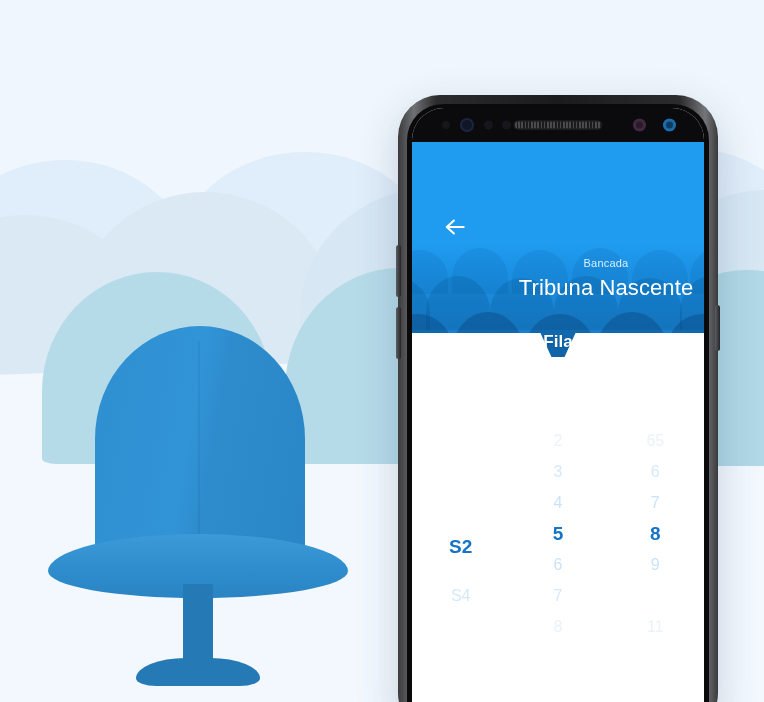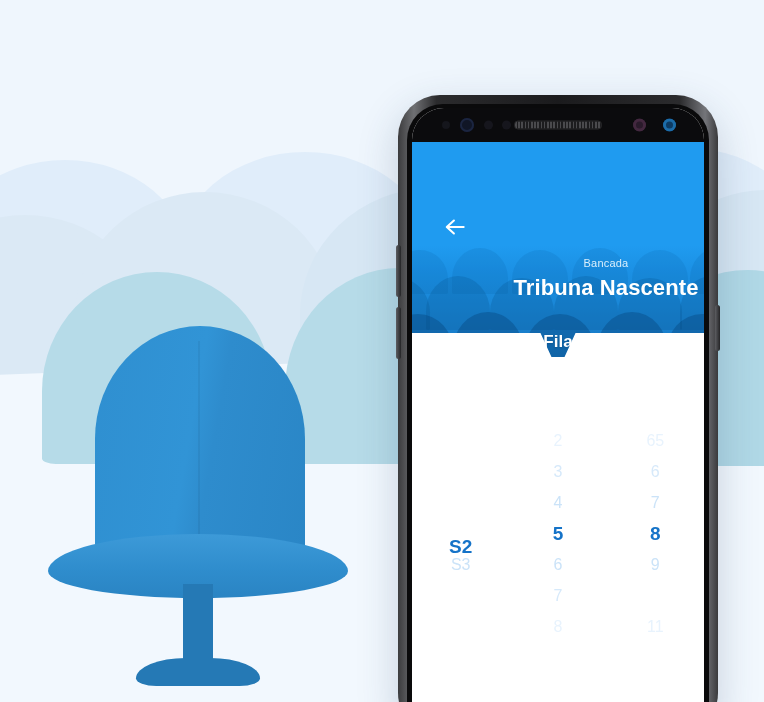--- a/index.html
+++ b/index.html
@@ -94,21 +94,21 @@
   .hdr-seat{position:absolute;border-radius:50% 50% 4% 4% / 66% 66% 2% 2%;}
 
   .back-arrow{
     position:absolute;left:30px;top:72px;width:26px;height:26px;z-index:4;cursor:pointer;
   }
   .hdr-text{position:absolute;left:0;top:0;width:100%;text-align:center;z-index:4;margin-left:48px;}
   .hdr-sub{
     margin-top:115px;color:#d9eefc;font-size:11px;letter-spacing:.2px;
   }
   .hdr-title{
-    margin-top:6px;color:#fff;font-size:22px;font-weight:bold;letter-spacing:.1px;
+    margin-top:6px;color:#fff;font-size:22px;font-weight:normal;letter-spacing:.1px;
   }
   .col-heads{
     position:absolute;left:0;top:190px;width:100%;z-index:4;
     display:flex;
   }
   .col-head{
     flex:1;text-align:center;color:#fff;font-size:17px;font-weight:bold;
     text-shadow:0 1px 2px rgba(0,40,80,.25);
   }
 
@@ -220,21 +220,21 @@
         </div>
       </div>
 
       <div class="sheet">
         <div class="pickers">
 
           <div class="picker">
             <div class="pk-item far" style="top:0px;"></div>
             <div class="pk-item far" style="top:31px;"></div>
             <div class="pk-item sel" style="top:106px;">S2</div>
-            <div class="pk-item near" style="top:124px;">S3</div>
+            <div class="pk-item" style="top:155px;">S4</div>
             <div class="pk-item far" style="top:186px;"></div>
           </div>
 
           <div class="picker">
             <div class="pk-item far" style="top:0px;">2</div>
             <div class="pk-item" style="top:31px;">3</div>
             <div class="pk-item near" style="top:62px;">4</div>
             <div class="pk-item sel" style="top:93px;">5</div>
             <div class="pk-item near" style="top:124px;">6</div>
             <div class="pk-item" style="top:155px;">7</div>

